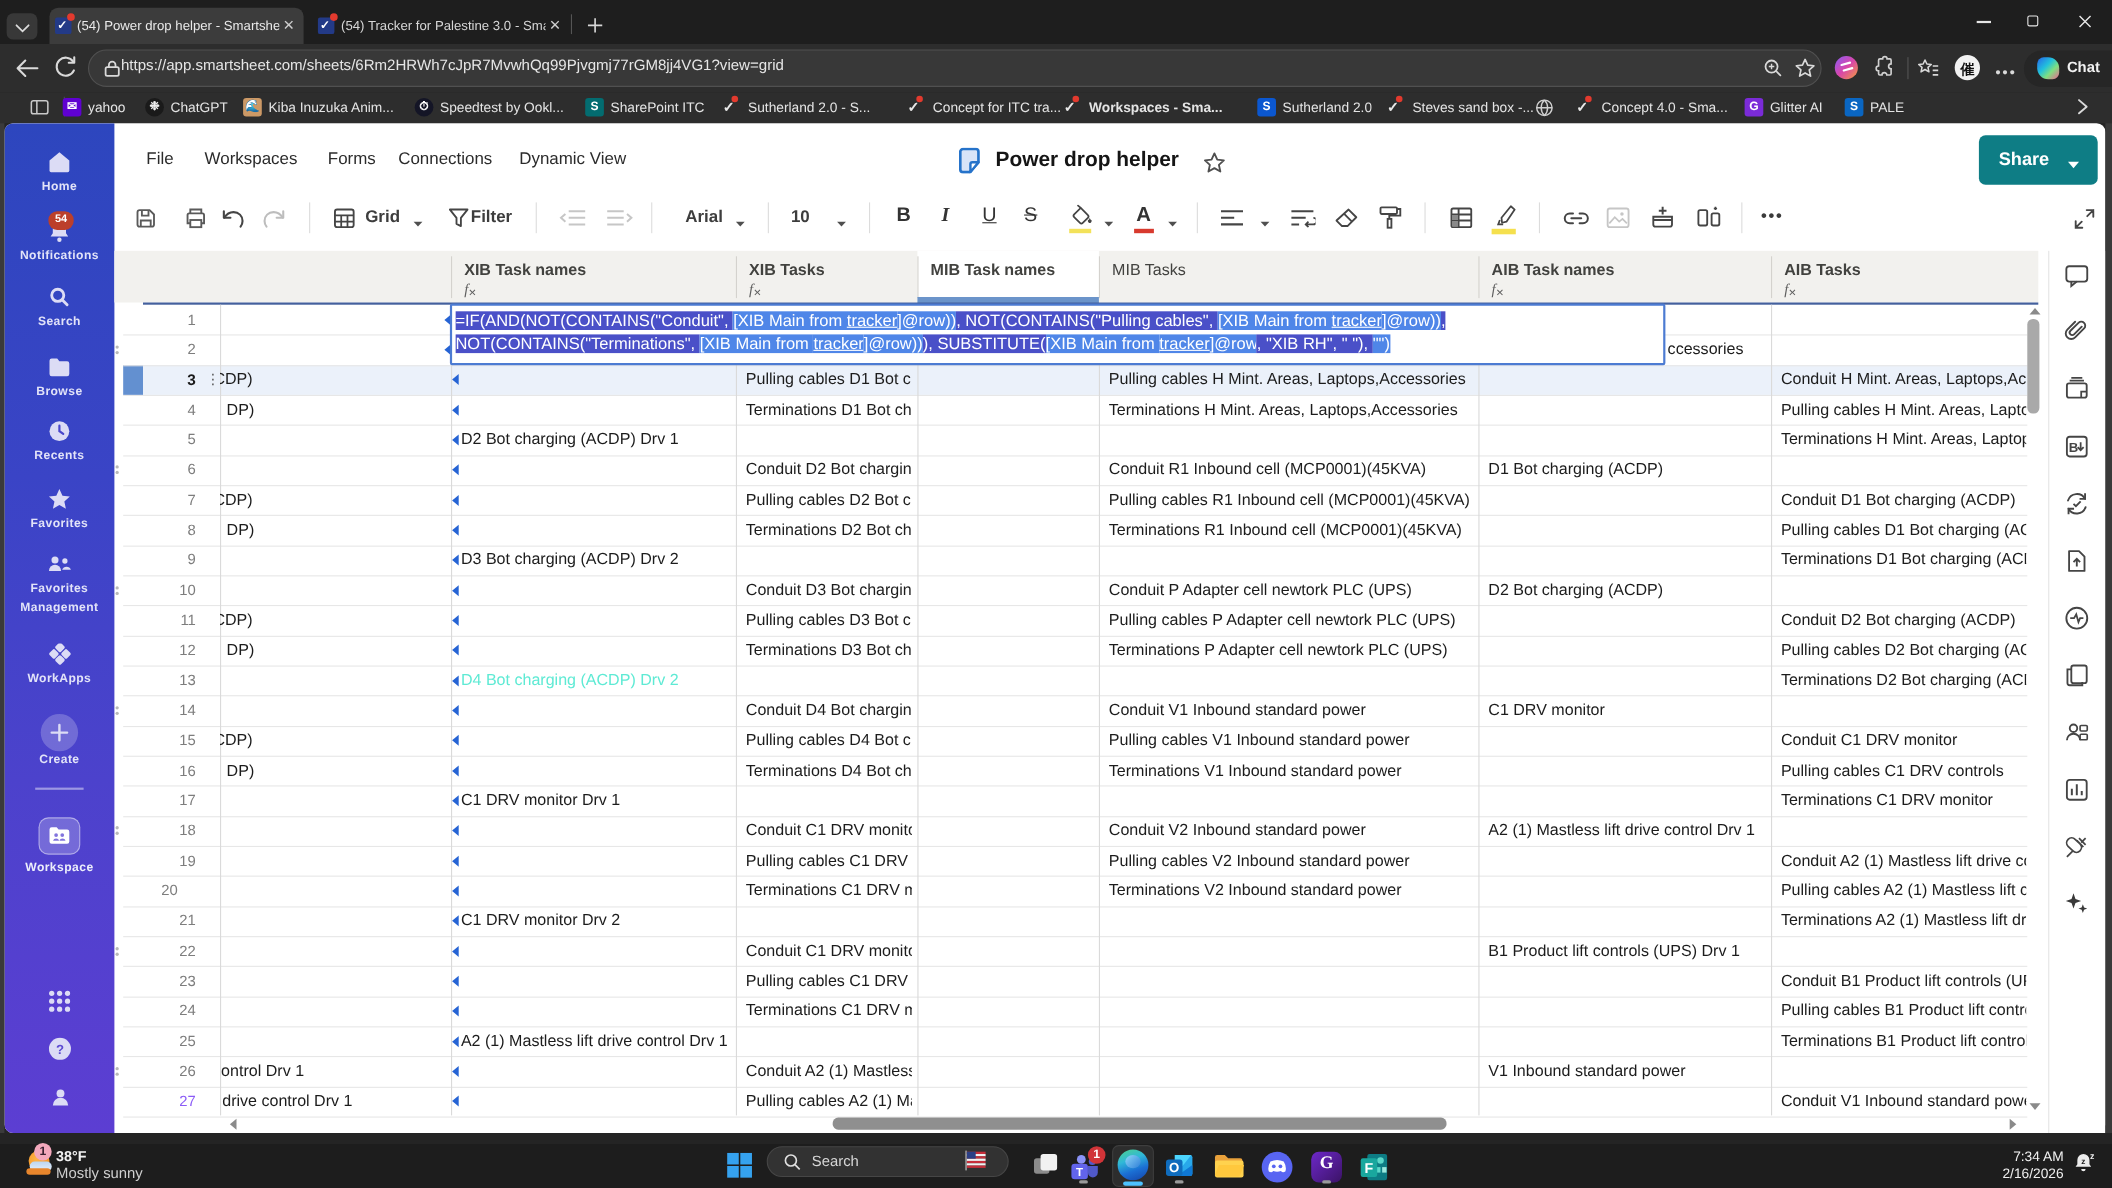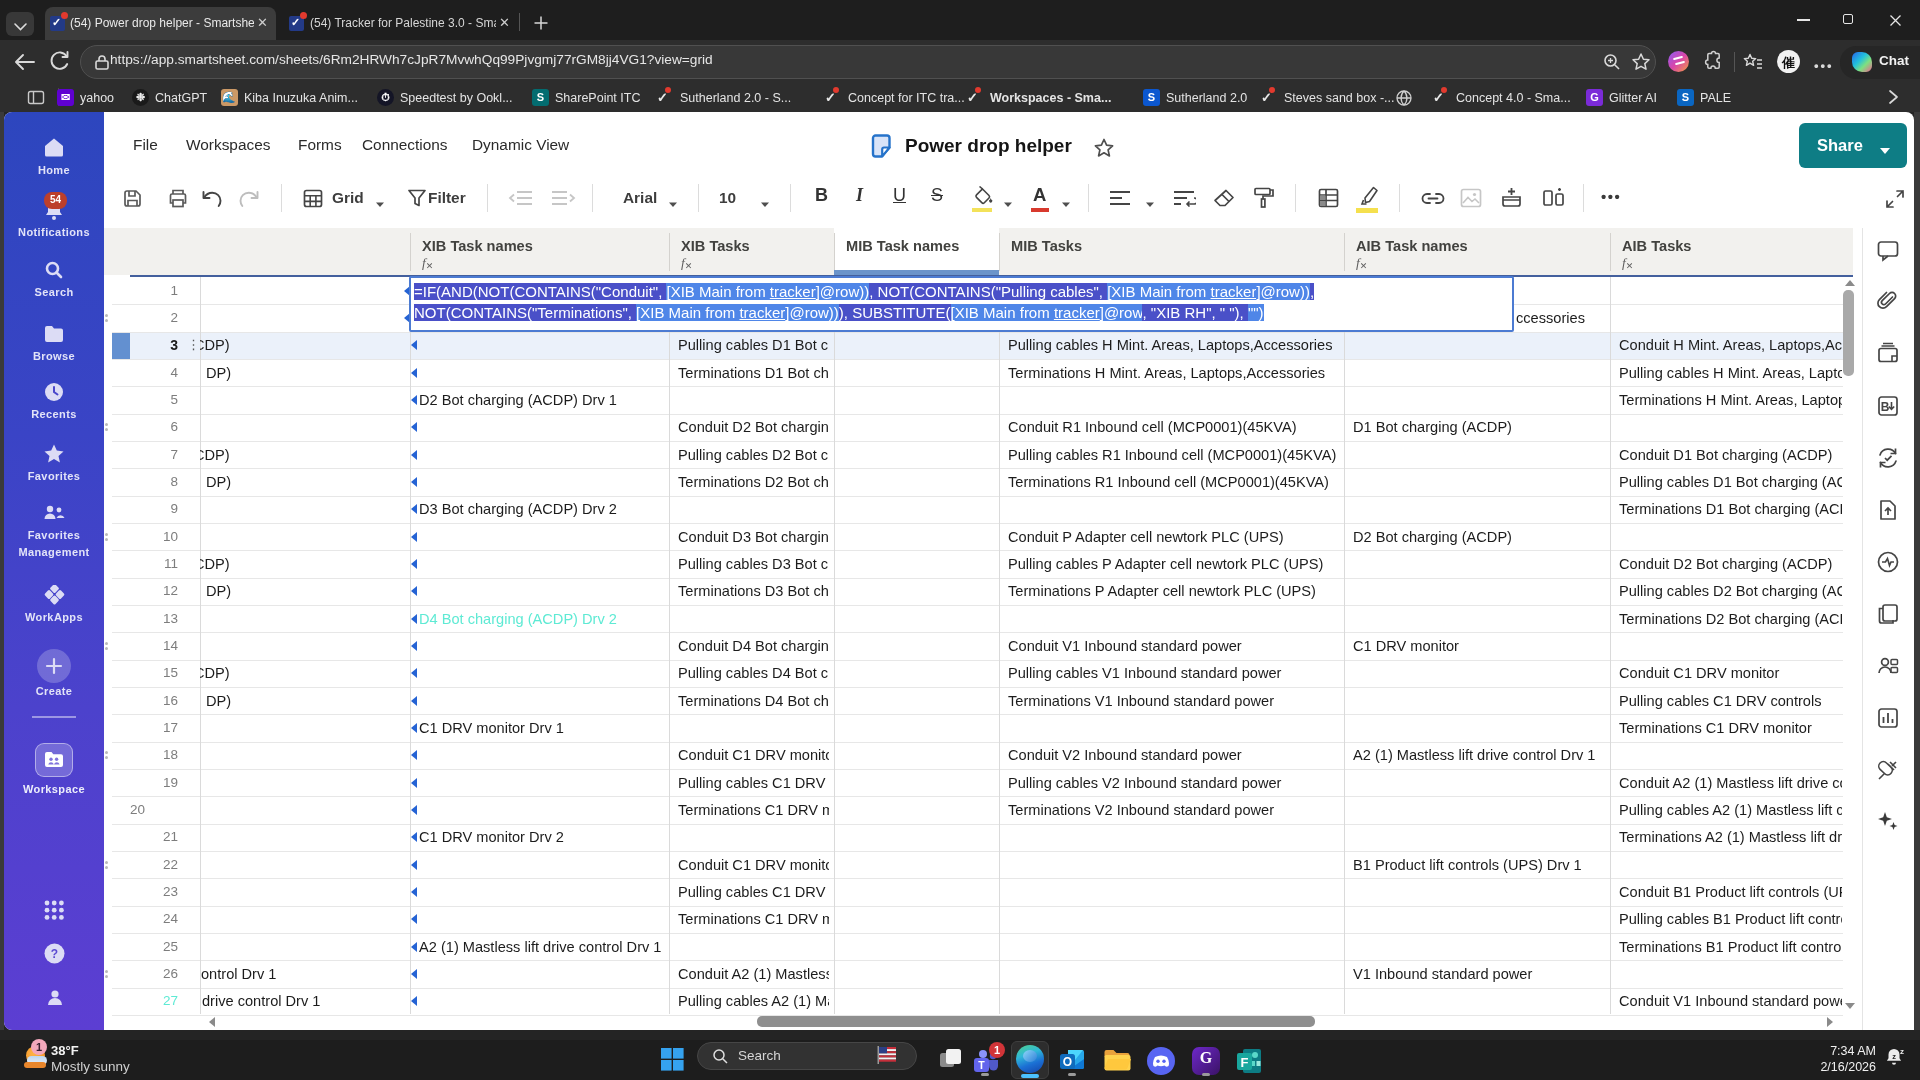--- a/index.html
+++ b/index.html
@@ -377,21 +377,21 @@
 <div class="ab" style="left:669px;top:233px;width:1px;height:38px;background:#d4d2ce;"></div>
 <div class="ab" style="left:834px;top:233px;width:1px;height:38px;background:#d4d2ce;"></div>
 <div class="ab" style="left:999px;top:233px;width:1px;height:38px;background:#d4d2ce;"></div>
 <div class="ab" style="left:1344px;top:233px;width:1px;height:38px;background:#d4d2ce;"></div>
 <div class="ab" style="left:1610px;top:233px;width:1px;height:38px;background:#d4d2ce;"></div>
 <div class="ab nw" style="left:422px;top:238px;width:200px;color:#42423f;font-size:14.6px;font-weight:bold;">XIB Task names</div>
 <div class="ab" style="left:422px;top:255px;color:#5f5f5f;font-size:13.5px;"><i style="font-family:'Liberation Serif',serif;">f</i><span style="font-size:9px;vertical-align:-2px;">✕</span></div>
 <div class="ab nw" style="left:681px;top:238px;width:200px;color:#42423f;font-size:14.6px;font-weight:bold;">XIB Tasks</div>
 <div class="ab" style="left:681px;top:255px;color:#5f5f5f;font-size:13.5px;"><i style="font-family:'Liberation Serif',serif;">f</i><span style="font-size:9px;vertical-align:-2px;">✕</span></div>
 <div class="ab nw" style="left:846px;top:238px;width:200px;color:#42423f;font-size:14.6px;font-weight:bold;">MIB Task names</div>
-<div class="ab nw" style="left:1011px;top:238px;width:200px;color:#42423f;font-size:14.6px;font-weight:bold;">MIB Tasks</div>
+<div class="ab nw" style="left:1011px;top:238px;width:200px;color:#42423f;font-size:14.6px;font-weight:normal;">MIB Tasks</div>
 <div class="ab nw" style="left:1356px;top:238px;width:200px;color:#42423f;font-size:14.6px;font-weight:bold;">AIB Task names</div>
 <div class="ab" style="left:1356px;top:255px;color:#5f5f5f;font-size:13.5px;"><i style="font-family:'Liberation Serif',serif;">f</i><span style="font-size:9px;vertical-align:-2px;">✕</span></div>
 <div class="ab nw" style="left:1622px;top:238px;width:200px;color:#42423f;font-size:14.6px;font-weight:bold;">AIB Tasks</div>
 <div class="ab" style="left:1622px;top:255px;color:#5f5f5f;font-size:13.5px;"><i style="font-family:'Liberation Serif',serif;">f</i><span style="font-size:9px;vertical-align:-2px;">✕</span></div>
 <div class="ab" style="left:834px;top:270px;width:165px;height:6px;background:#6b94ca;"></div>
 <div class="ab" style="left:130px;top:274.5px;width:1723px;height:2.5px;background:#44609d;"></div>
 <div class="ab" style="left:112px;top:331.7px;width:1731px;height:27.3px;background:#ebf1fa;"></div>
 <div class="ab" style="left:112px;top:331.7px;width:18px;height:27.3px;background:#6390d0;"></div>
 <div class="ab" style="left:112px;top:304.3px;width:1731px;height:1px;background:#e7e7e7;"></div>
 <div class="ab" style="left:112px;top:331.7px;width:1731px;height:1px;background:#e7e7e7;"></div>
@@ -440,28 +440,28 @@
 <div class="ab" style="left:130px;top:528.6px;width:48px;text-align:right;color:#7d7d7d;font-size:13.5px;">10</div>
 <div class="ab" style="left:130px;top:556.0px;width:48px;text-align:right;color:#7d7d7d;font-size:13.5px;">11</div>
 <div class="ab" style="left:130px;top:583.3px;width:48px;text-align:right;color:#7d7d7d;font-size:13.5px;">12</div>
 <div class="ab" style="left:130px;top:610.6px;width:48px;text-align:right;color:#7d7d7d;font-size:13.5px;">13</div>
 <div class="ab" style="left:130px;top:638.0px;width:48px;text-align:right;color:#7d7d7d;font-size:13.5px;">14</div>
 <div class="ab" style="left:130px;top:665.3px;width:48px;text-align:right;color:#7d7d7d;font-size:13.5px;">15</div>
 <div class="ab" style="left:130px;top:692.6px;width:48px;text-align:right;color:#7d7d7d;font-size:13.5px;">16</div>
 <div class="ab" style="left:130px;top:719.9px;width:48px;text-align:right;color:#7d7d7d;font-size:13.5px;">17</div>
 <div class="ab" style="left:130px;top:747.3px;width:48px;text-align:right;color:#7d7d7d;font-size:13.5px;">18</div>
 <div class="ab" style="left:130px;top:774.6px;width:48px;text-align:right;color:#7d7d7d;font-size:13.5px;">19</div>
-<div class="ab" style="left:130px;top:801.9px;width:48px;text-align:left;color:#7d7d7d;font-size:13.5px;">20</div>
+<div class="ab" style="left:130px;top:801.9px;width:48px;text-align:center;color:#7d7d7d;font-size:13.5px;">20</div>
 <div class="ab" style="left:130px;top:829.3px;width:48px;text-align:right;color:#7d7d7d;font-size:13.5px;">21</div>
 <div class="ab" style="left:130px;top:856.6px;width:48px;text-align:right;color:#7d7d7d;font-size:13.5px;">22</div>
 <div class="ab" style="left:130px;top:883.9px;width:48px;text-align:right;color:#7d7d7d;font-size:13.5px;">23</div>
 <div class="ab" style="left:130px;top:911.3px;width:48px;text-align:right;color:#7d7d7d;font-size:13.5px;">24</div>
 <div class="ab" style="left:130px;top:938.6px;width:48px;text-align:right;color:#7d7d7d;font-size:13.5px;">25</div>
 <div class="ab" style="left:130px;top:965.9px;width:48px;text-align:right;color:#7d7d7d;font-size:13.5px;">26</div>
-<div class="ab" style="left:130px;top:993.2px;width:48px;text-align:right;color:#5eead4;font-size:13.5px;">27</div>
+<div class="ab" style="left:130px;top:993.2px;width:48px;text-align:right;color:#8b5cf6;font-size:13.5px;">27</div>
 <div class="ab" style="left:105px;top:314.0px;width:3px;height:3px;background:#b9b9b9;border-radius:50%;"></div>
 <div class="ab" style="left:105px;top:319.0px;width:3px;height:3px;background:#b9b9b9;border-radius:50%;"></div>
 <div class="ab" style="left:105px;top:423.3px;width:3px;height:3px;background:#b9b9b9;border-radius:50%;"></div>
 <div class="ab" style="left:105px;top:428.3px;width:3px;height:3px;background:#b9b9b9;border-radius:50%;"></div>
 <div class="ab" style="left:105px;top:532.6px;width:3px;height:3px;background:#b9b9b9;border-radius:50%;"></div>
 <div class="ab" style="left:105px;top:537.6px;width:3px;height:3px;background:#b9b9b9;border-radius:50%;"></div>
 <div class="ab" style="left:105px;top:642.0px;width:3px;height:3px;background:#b9b9b9;border-radius:50%;"></div>
 <div class="ab" style="left:105px;top:647.0px;width:3px;height:3px;background:#b9b9b9;border-radius:50%;"></div>
 <div class="ab" style="left:105px;top:751.3px;width:3px;height:3px;background:#b9b9b9;border-radius:50%;"></div>
 <div class="ab" style="left:105px;top:756.3px;width:3px;height:3px;background:#b9b9b9;border-radius:50%;"></div>

